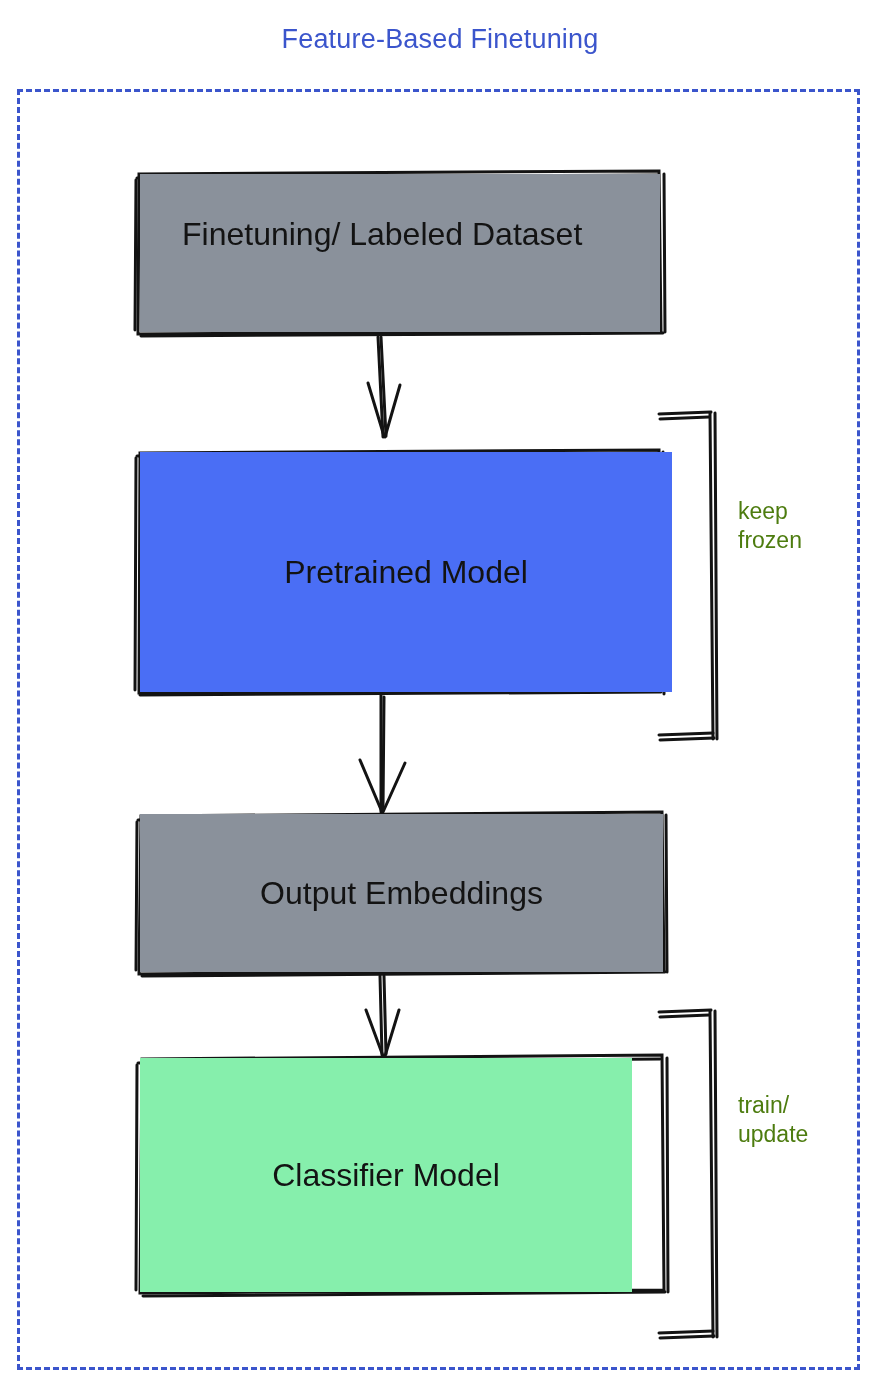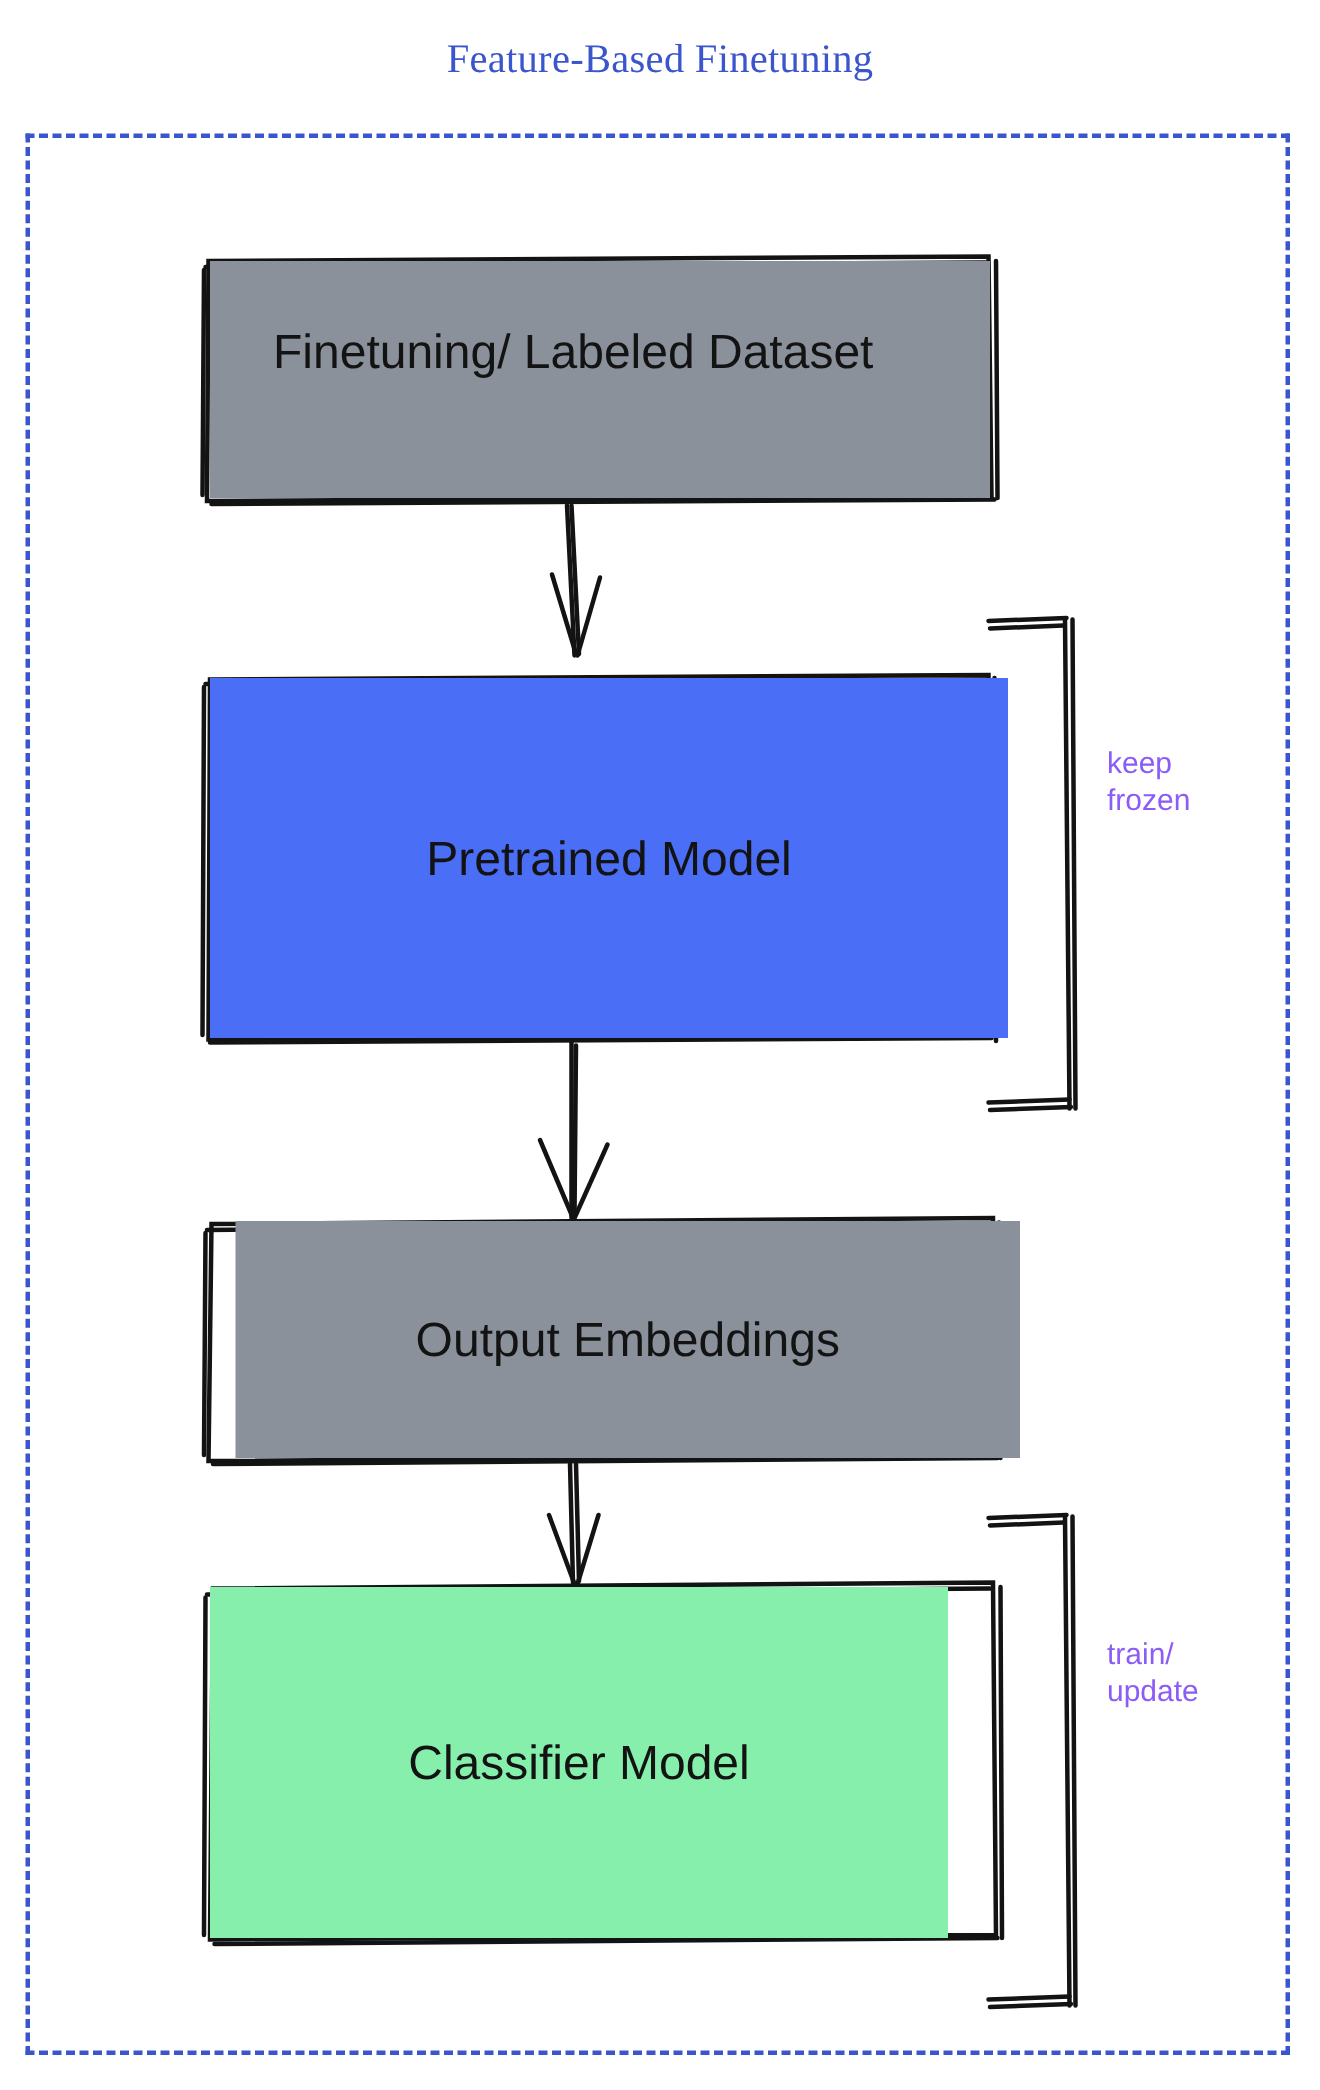--- a/index.html
+++ b/index.html
@@ -20,21 +20,21 @@
   .diagram-title {
     position: absolute;
     left: 0;
     top: 24px;
     width: 880px;
     text-align: center;
     font-size: 27px;
     font-weight: 500;
     letter-spacing: 0.2px;
     color: #3b55cc;
-    font-family: Liberation Serif, serif;
+    font-family: Liberation Sans, sans-serif;
   }
   .frame {
     position: absolute;
     left: 17px;
     top: 89px;
     width: 843px;
     height: 1281px;
     box-sizing: border-box;
     border: 3px dashed #3b55cc;
   }
@@ -78,35 +78,34 @@
     background: #4a6ef5;
     justify-content: center;
   }
   #node-embeddings {
     left: 140px;
     top: 814px;
     width: 523px;
     height: 158px;
     background: #8a919b;
     justify-content: center;
-    margin-left: 17px;
   }
   #node-classifier {
     left: 140px;
     top: 1058px;
     width: 492px;
     height: 234px;
     background: #86efac;
     justify-content: center;
   }
   .side-note {
     position: absolute;
-    font-size: 20px;
+    font-size: 23px;
     line-height: 1.25;
-    color: #8b5cf6;
+    color: #4d7c0f;
     font-family: "Liberation Sans", sans-serif;
     white-space: pre-line;
   }
   #note-keep-frozen {
     left: 738px;
     top: 497px;
   }
   #note-train-update {
     left: 738px;
     top: 1091px;

